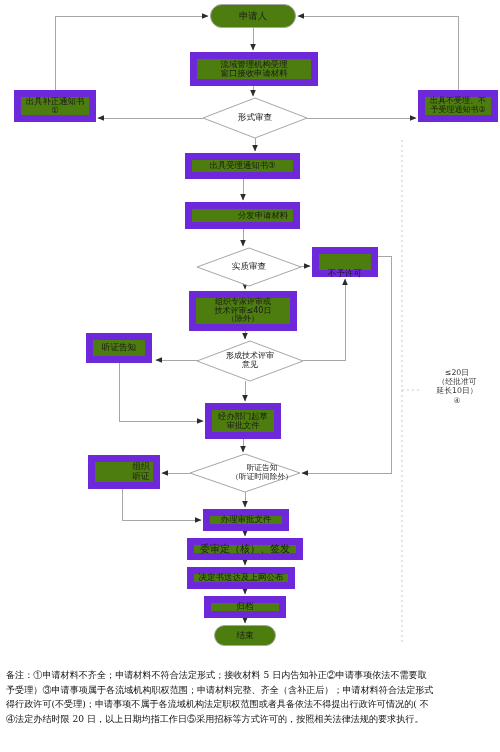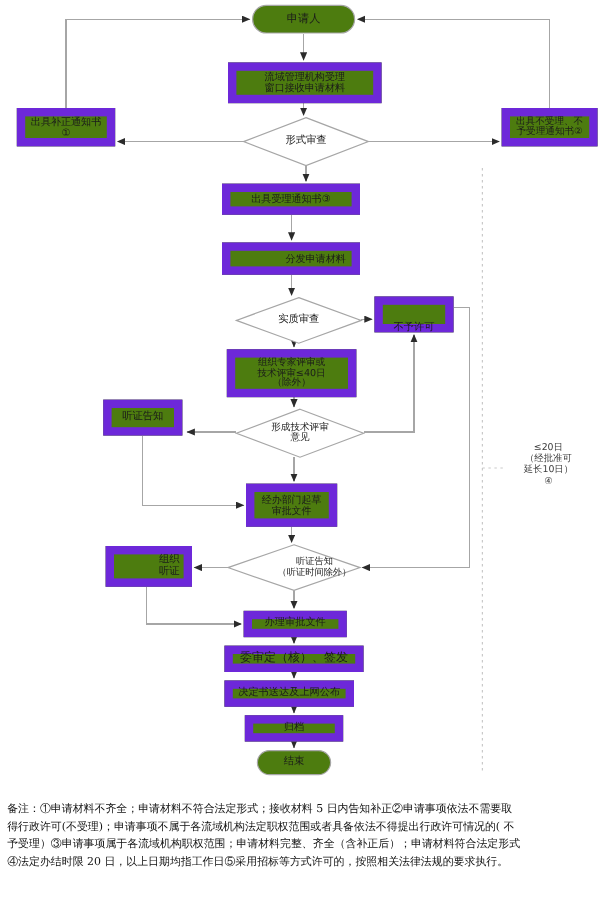--- a/index.html
+++ b/index.html
@@ -180,16 +180,16 @@
     </div>
   </div>
 
 <div class="note" id="annotation" style="left: 420px; top: 368px; width: 74px; font-size: 7.8px; white-space: pre-line;">≤20日
 （经批准可
 延长10日）
 ④</div>
 
 <div class="footer">
   <p>备注：①申请材料不齐全；申请材料不符合法定形式；接收材料 5 日内告知补正②申请事项依法不需要取</p>
+  <p>予受理）③申请事项属于各流域机构职权范围；申请材料完整、齐全（含补正后）；申请材料符合法定形式</p>
   <p>得行政许可(不受理)；申请事项不属于各流域机构法定职权范围或者具备依法不得提出行政许可情况的( 不</p>
-  <p>予受理）③申请事项属于各流域机构职权范围；申请材料完整、齐全（含补正后）；申请材料符合法定形式</p>
   <p>④法定办结时限 20 日，以上日期均指工作日⑤采用招标等方式许可的，按照相关法律法规的要求执行。</p>
 </div>
 
 </body></html>

